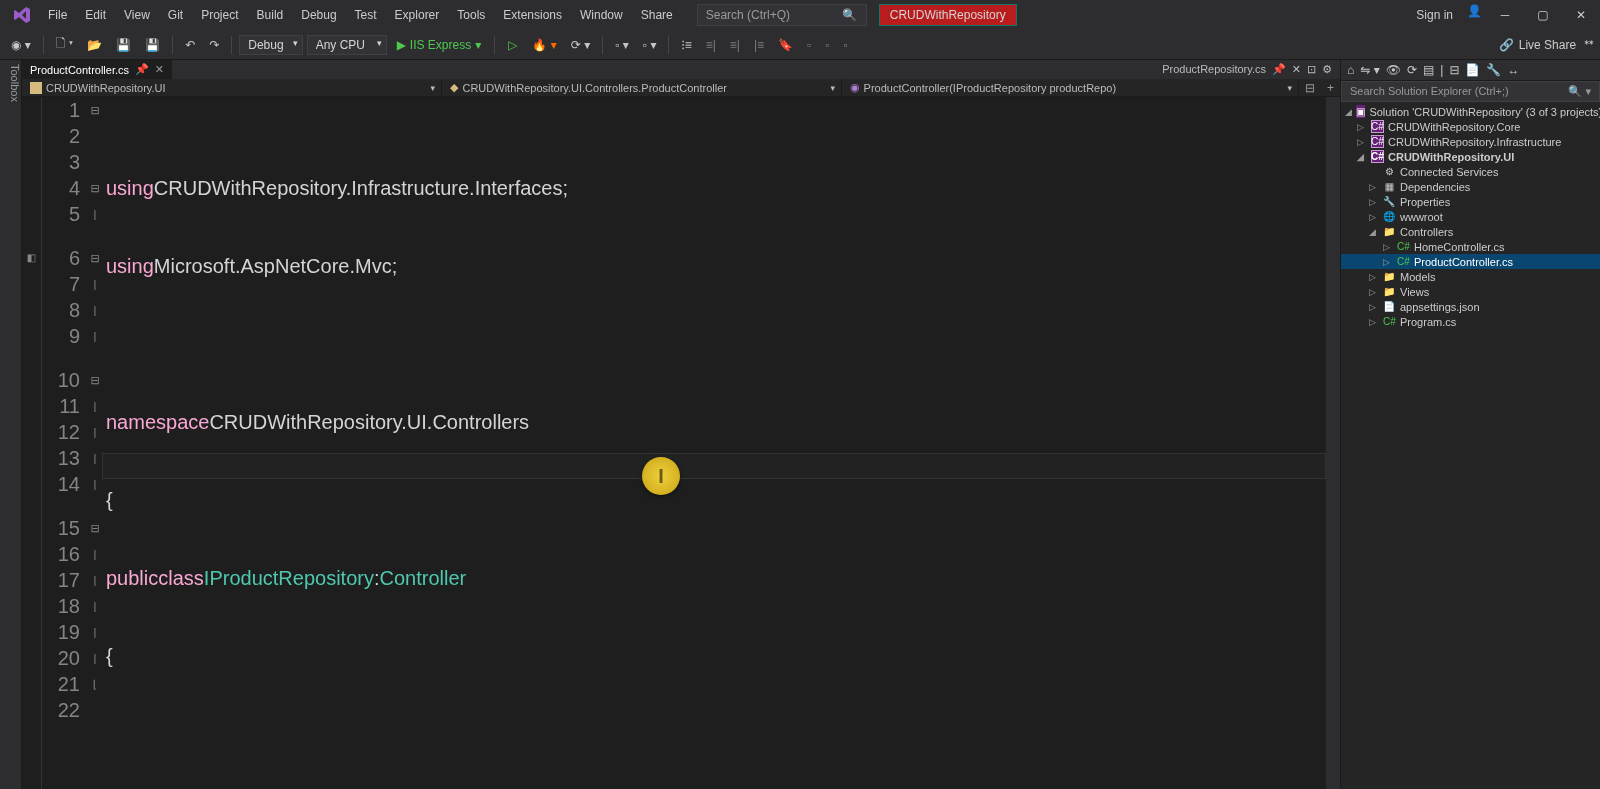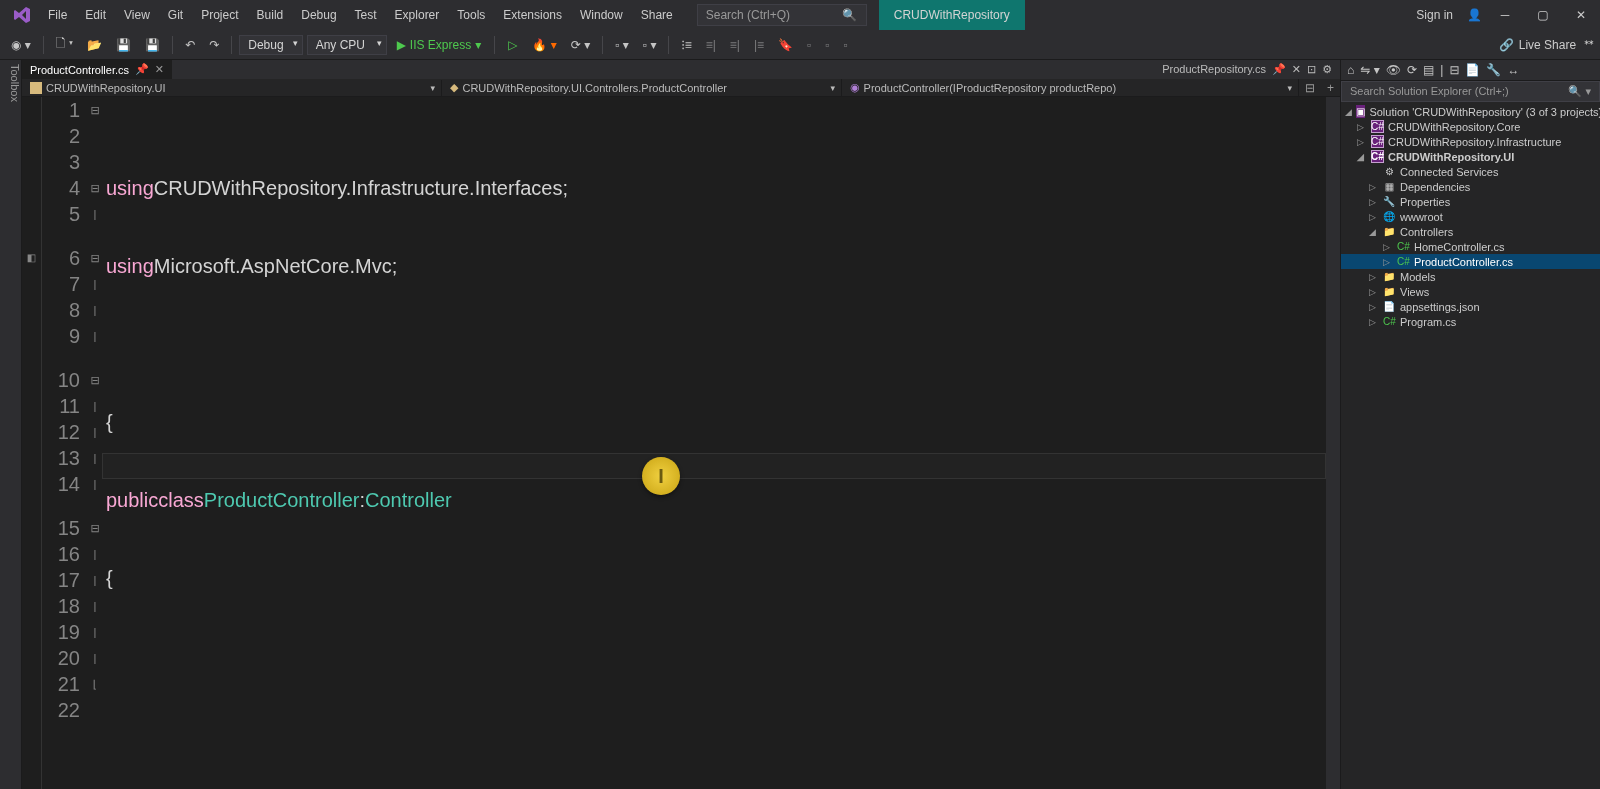--- a/index.html
+++ b/index.html
@@ -4,22 +4,22 @@
 <style>
 * { margin: 0; padding: 0; box-sizing: border-box; font-family: 'Segoe UI', Tahoma, sans-serif; }
 body { background: #1e1e1e; color: #d4d4d4; width: 1600px; height: 789px; overflow: hidden; font-size: 12px; }
 
 
 .title-bar { height: 30px; background: #2d2d30; display: flex; align-items: center; padding: 0 4px; }
 .vs-logo { width: 20px; height: 20px; margin: 0 8px; display: flex; align-items: center; justify-content: center; }
 .menu { display: flex; gap: 2px; }
 .menu-item { padding: 4px 8px; cursor: pointer; color: #ccc; }
 .search-box { margin-left: 16px; background: #333337; border: 1px solid #3f3f46; padding: 3px 8px; width: 170px; color: #999; display: flex; align-items: center; justify-content: space-between; }
-.solution-name-box { margin-left: 12px; background: #0f766e; border: 5px solid #0f766e; padding: 3px 10px; color: #d4d4d4; }
-.title-right { margin-left: auto; display: flex; align-items: center; gap: 8px; }
+.solution-name-box { margin-left: 12px; background: #b91c1c; border: 1px solid #0f766e; padding: 3px 10px; color: #d4d4d4; }
+.title-right { margin-left: auto; display: flex; gap: 8px; }
 .signin { color: #ccc; padding: 4px 6px; cursor: pointer; }
 .win-btn { width: 30px; text-align: center; padding: 4px 0; cursor: pointer; color: #ccc; }
 
 
 .toolbar { height: 30px; background: #2d2d30; border-bottom: 1px solid #1b1b1c; display: flex; align-items: center; padding: 0 6px; gap: 4px; }
 .tool-btn { padding: 3px 5px; cursor: pointer; color: #c5c5c5; display: flex; align-items: center; }
 .tool-sep { width: 1px; height: 18px; background: #46464a; margin: 0 3px; }
 .tool-drop { background: #333337; border: 1px solid #3f3f46; padding: 2px 18px 2px 8px; color: #d4d4d4; position: relative; }
 .tool-drop::after { content: '▾'; position: absolute; right: 4px; font-size: 9px; }
 .play-btn { color: #4ec94e; display: flex; align-items: center; gap: 4px; padding: 2px 6px; }
@@ -246,22 +246,23 @@
           <div>|</div>
           <div>|</div>
           <div>⌊</div>
           <div></div>
       </div>
       <div class="code">
         <div class="current-line" style="top:356px;"></div>
         <div class="code-line"><span class="kw">using</span> <span class="punct">CRUDWithRepository.Infrastructure.Interfaces</span><span class="punct">;</span></div>
         <div class="code-line"><span class="kw">using</span> <span class="punct">Microsoft.AspNetCore.Mvc</span><span class="punct">;</span></div>
         <div class="code-line"></div>
+        <div class="code-line"><span class="kw">namespace</span> <span class="punct">CRUDWithRepository.UI.Controllers</span></div>
         <div class="code-line"><span class="punct">{</span></div>
-        <div class="code-line">    <span class="kw">public</span> <span class="kw">class</span> <span class="type">ProductController</span> <span class="punct">:</span> <span class="type">Controller</span></div>
+        <div class="code-line">    <span class="kw">public</span> <span class="kw">class</span> <span class="type">IProductRepository</span> <span class="punct">:</span> <span class="type">Controller</span></div>
         <div class="code-line">    <span class="punct">{</span></div>
         
         
         
         
         
         
         
         
         

